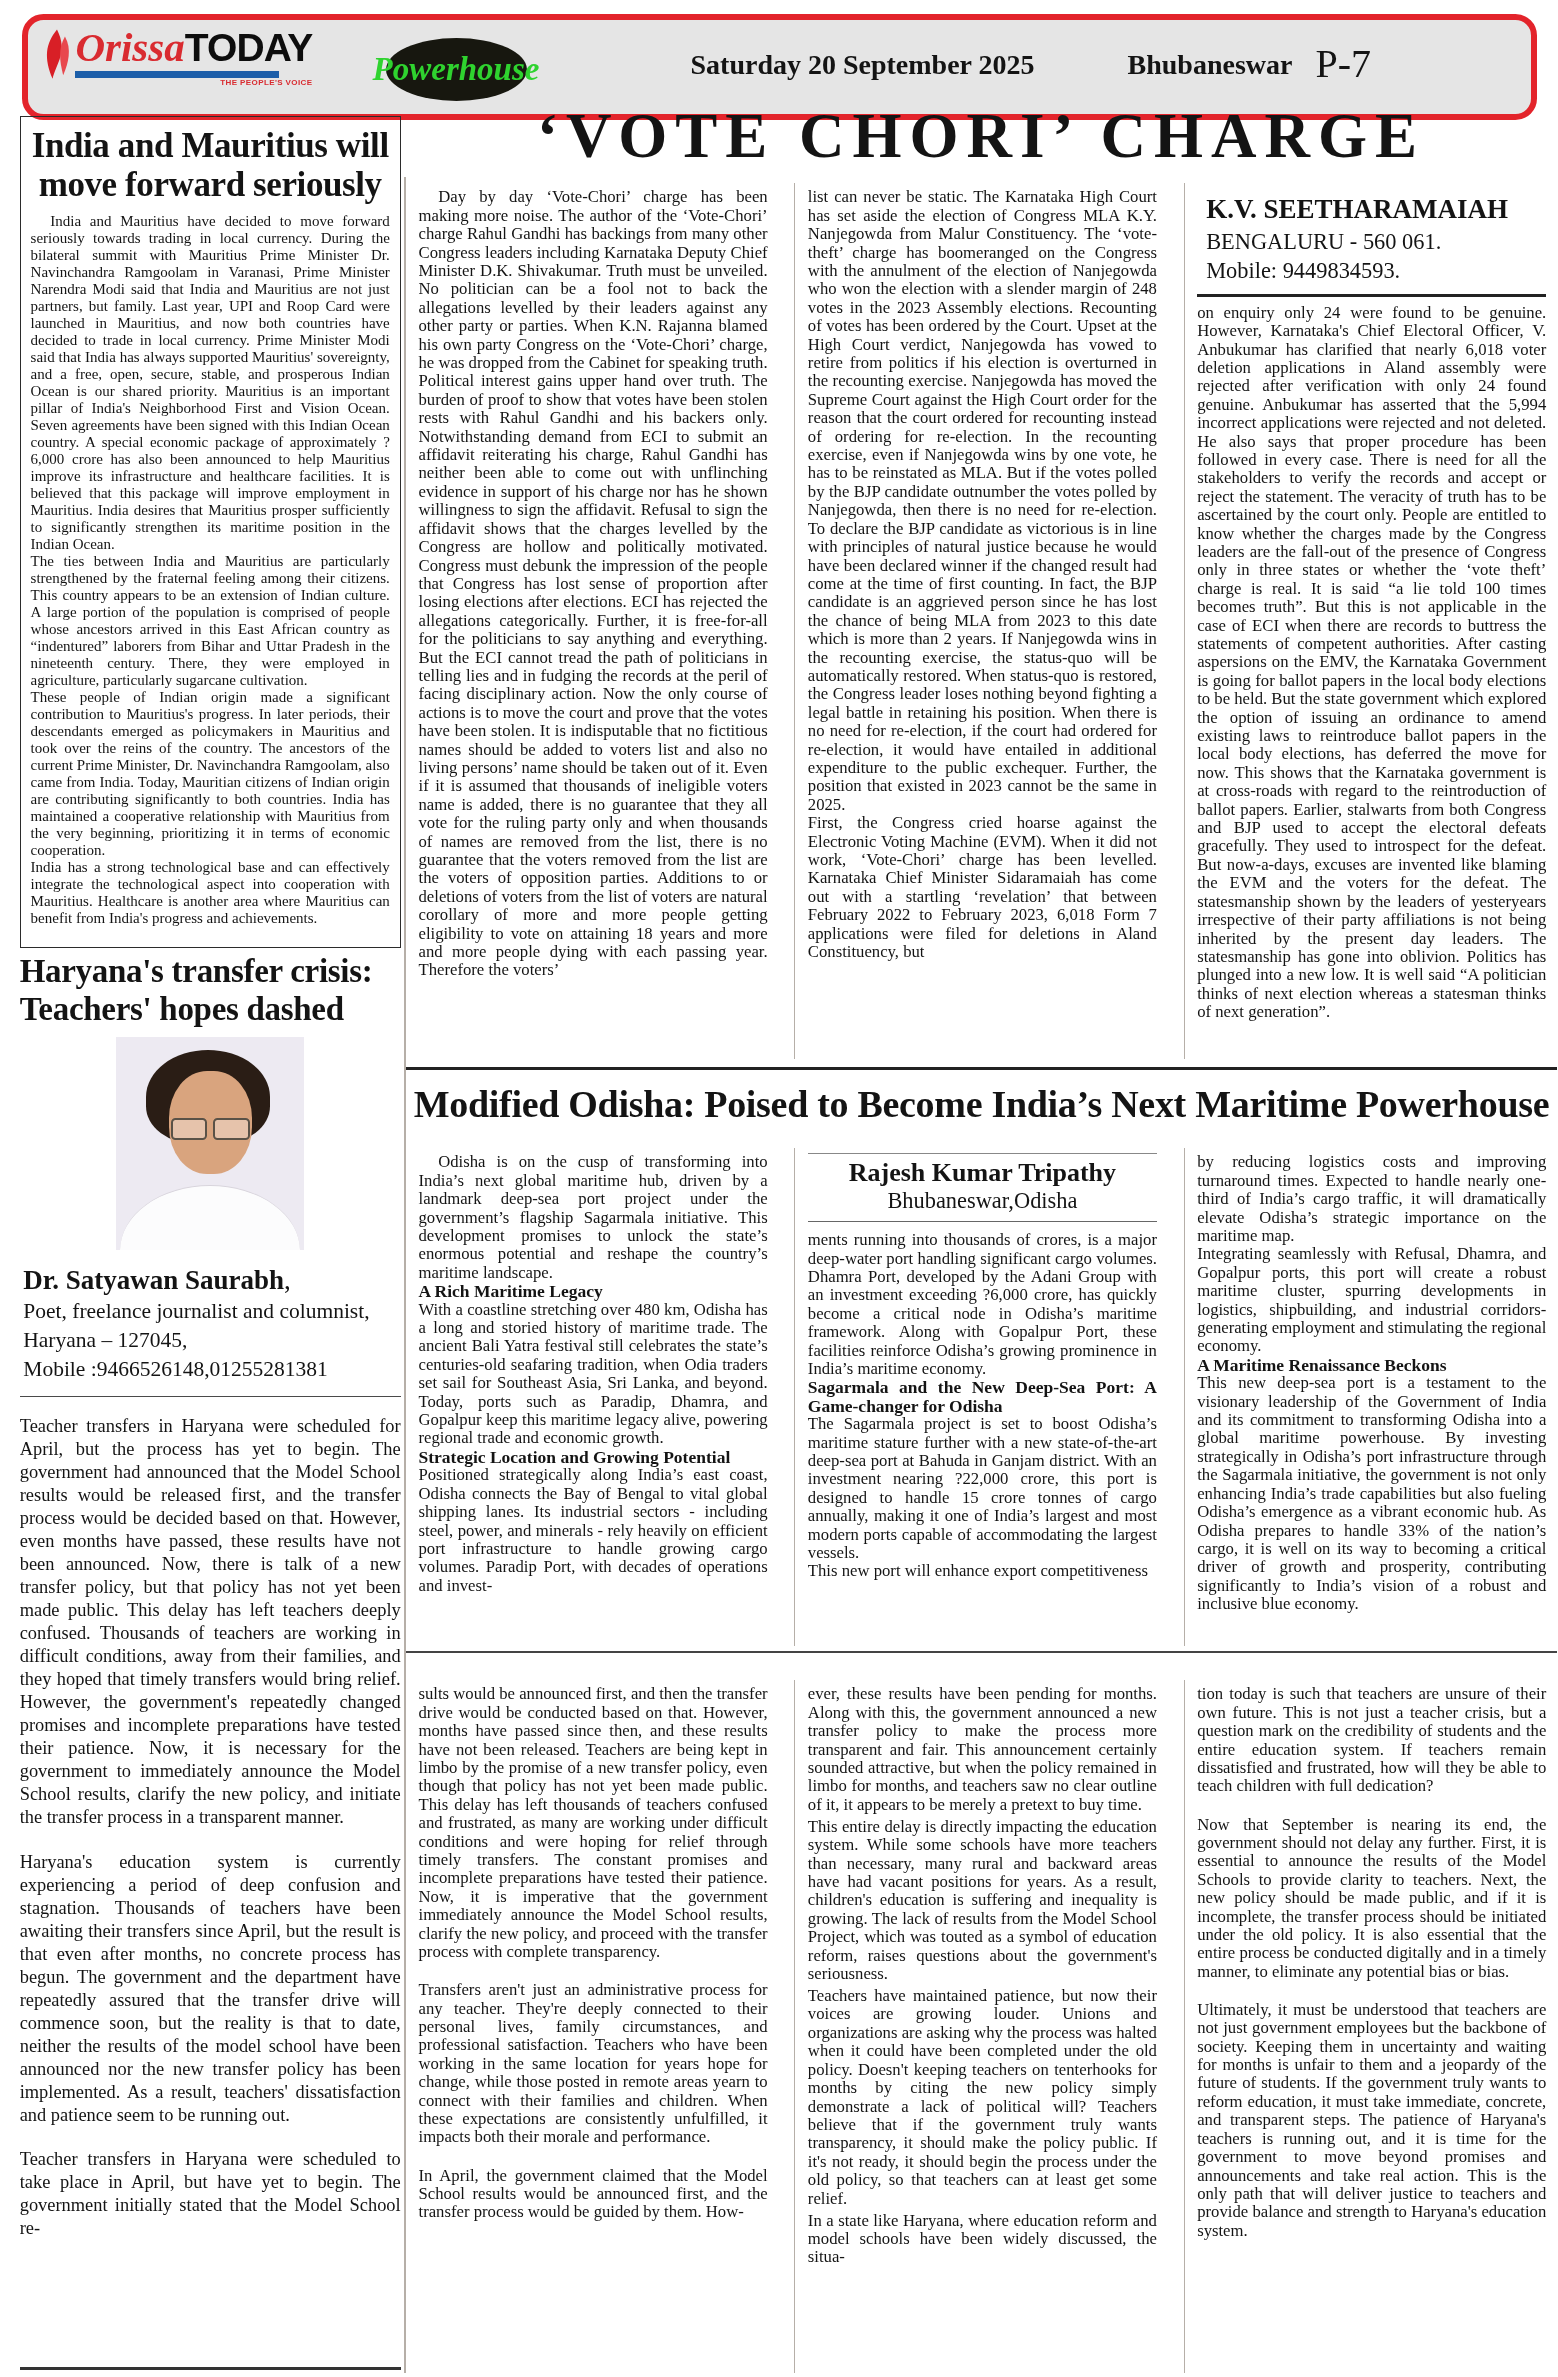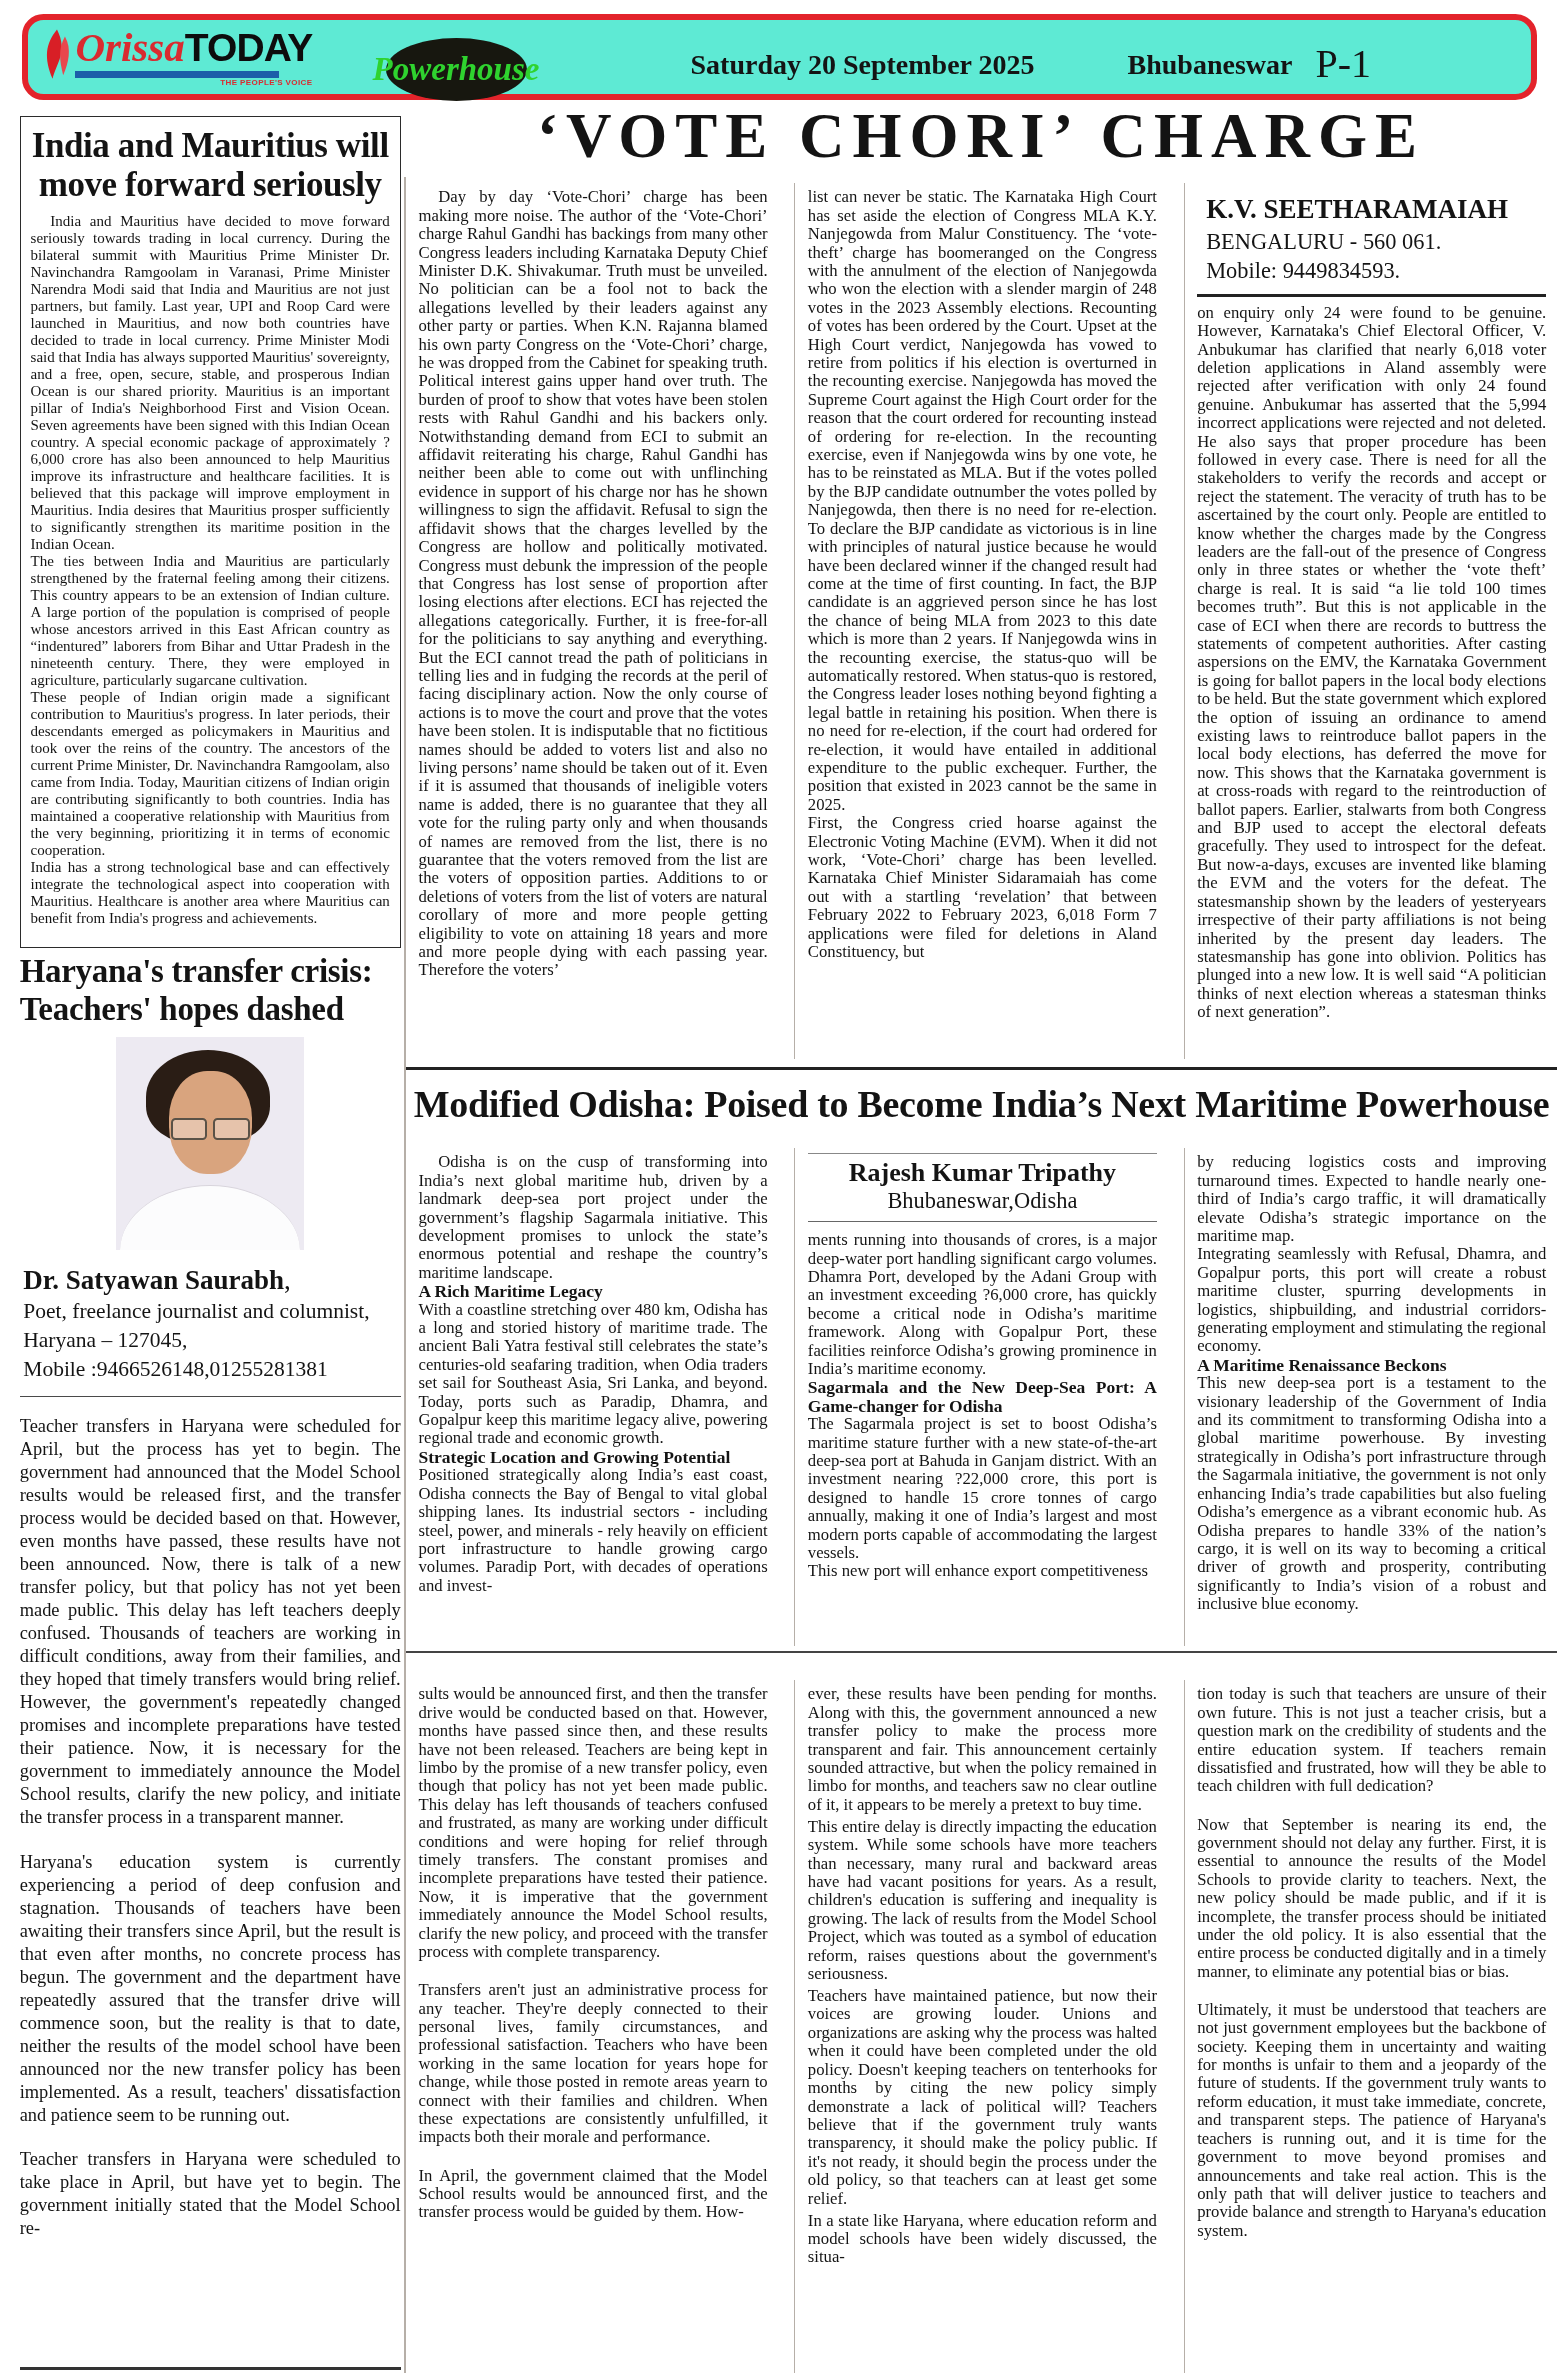--- a/index.html
+++ b/index.html
@@ -1,21 +1,21 @@
 <!DOCTYPE html>
 <html style="font-size:14.3px"><head>
 <meta charset="utf-8">
 <style>
   html,body{margin:0;padding:0;background:#fff;}
   .page{position:relative;width:1558px;height:2377px;background:#fff;overflow:hidden;
         font-family:"Liberation Serif",serif;color:#141414;}
 
   
-  .masthead{position:absolute;left:21.5px;top:14.3px;width:1515px;height:86px;
-            border:6.3px solid #e3242b;border-radius:21.5px;box-sizing:border-box;background:#5eead4;padding-left:46px;}
+  .masthead{position:absolute;left:21.5px;top:14.3px;width:1515px;height:106px;
+            border:6.3px solid #e3242b;border-radius:21.5px;box-sizing:border-box;background:#e5e5e5;padding-left:46px;}
   .logo{position:absolute;left:14.3px;top:7.2px;display:flex;align-items:flex-start;}
   .logo-text{display:inline-block;}
   .logo-script{font-family:"Liberation Serif",serif;font-style:italic;font-weight:bold;
                color:#d92b30;font-size:41px;line-height:1;}
   .logo-bold{font-family:"Liberation Sans",sans-serif;font-weight:bold;color:#0d0d0d;
              font-size:39px;line-height:1;letter-spacing:-0.9px;}
   .logo-bar{height:7.2px;background:#1c5ea9;width:204px;margin-top:2.7px;}
   .logo-tag{color:#d92b30;font-size:8px;font-weight:bold;text-align:right;
             font-family:"Liberation Sans",sans-serif;letter-spacing:0.4px;}
   .badge{position:absolute;left:358px;top:18px;width:141px;height:63px;background:#17170f;
@@ -108,21 +108,21 @@
         </span>
         <span class="logo-bar" style="display:block"></span>
         <span class="logo-tag" style="display:block">THE PEOPLE'S VOICE</span>
       </span>
     </div>
     <div class="badge">
       <span>Powerhouse</span>
     </div>
     <div class="hdr-date">Saturday 20 September 2025</div>
     <div class="hdr-city">Bhubaneswar</div>
-    <div class="hdr-page">P-1</div>
+    <div class="hdr-page">P-7</div>
   </div>
 
   <div class="mbox">
     <div class="mbox-title">India and Mauritius will move forward seriously</div>
     <div class="small-body indent-first">
         <div class="para">India and Mauritius have decided to move forward seriously towards trading in local currency. During the bilateral summit with Mauritius Prime Minister Dr. Navinchandra Ramgoolam in Varanasi, Prime Minister Narendra Modi said that India and Mauritius are not just partners, but family. Last year, UPI and Roop Card were launched in Mauritius, and now both countries have decided to trade in local currency. Prime Minister Modi said that India has always supported Mauritius' sovereignty, and a free, open, secure, stable, and prosperous Indian Ocean is our shared priority. Mauritius is an important pillar of India's Neighborhood First and Vision Ocean. Seven agreements have been signed with this Indian Ocean country. A special economic package of approximately ?6,000 crore has also been announced to help Mauritius improve its infrastructure and healthcare facilities. It is believed that this package will improve employment in Mauritius. India desires that Mauritius prosper sufficiently to significantly strengthen its maritime position in the Indian Ocean.</div>
         <div class="para">The ties between India and Mauritius are particularly strengthened by the fraternal feeling among their citizens. This country appears to be an extension of Indian culture. A large portion of the population is comprised of people whose ancestors arrived in this East African country as “indentured” laborers from Bihar and Uttar Pradesh in the nineteenth century. There, they were employed in agriculture, particularly sugarcane cultivation.</div>
         <div class="para">These people of Indian origin made a significant contribution to Mauritius's progress. In later periods, their descendants emerged as policymakers in Mauritius and took over the reins of the country. The ancestors of the current Prime Minister, Dr. Navinchandra Ramgoolam, also came from India. Today, Mauritian citizens of Indian origin are contributing significantly to both countries. India has maintained a cooperative relationship with Mauritius from the very beginning, prioritizing it in terms of economic cooperation.</div>
         <div class="para">India has a strong technological base and can effectively integrate the technological aspect into cooperation with Mauritius. Healthcare is another area where Mauritius can benefit from India's progress and achievements.</div>
       </div>

